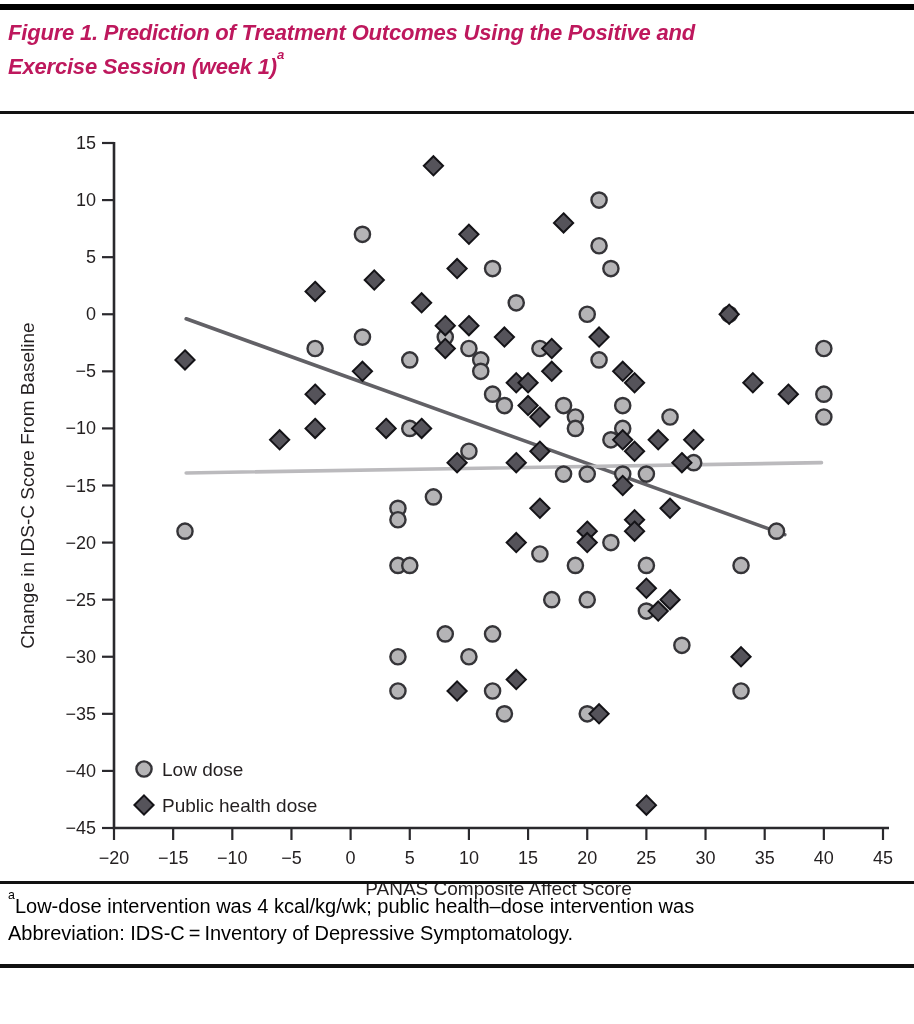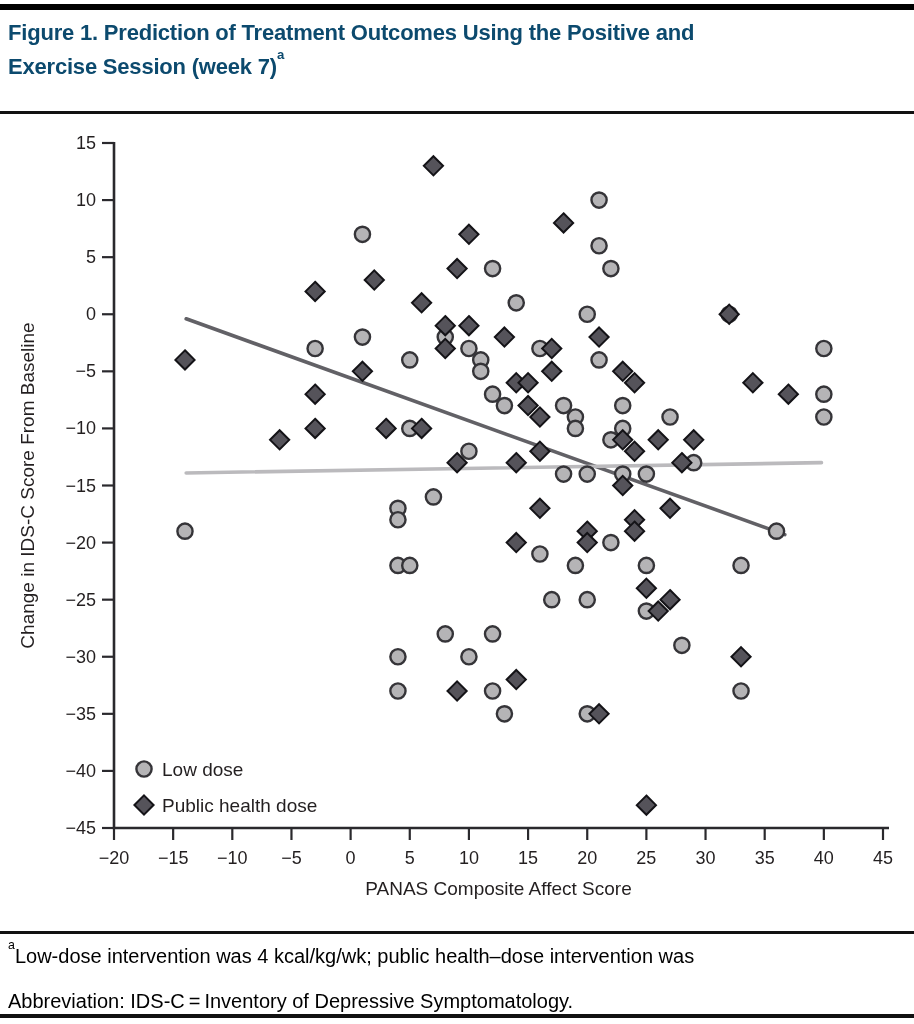--- a/index.html
+++ b/index.html
@@ -1,42 +1,42 @@
 <!DOCTYPE html>
 <html><head>
 <meta charset="utf-8">
 <style>
   html,body{margin:0;padding:0;background:#fff;}
   .page{position:relative;width:914px;height:1024px;background:#fff;overflow:hidden;
         font-family:"Liberation Sans",sans-serif;color:#1a1a1a;}
   .top-rule{position:absolute;top:4px;left:0;width:100%;height:6px;background:#000;}
   .header{position:absolute;top:14px;left:0;width:100%;padding:4px 10px 0 8px;box-sizing:border-box;}
-  .title-line{font-size:22px;font-weight:700;line-height:29px;color:#0c4a6e;letter-spacing:-0.2px;}
+  .title-line{font-size:22px;font-weight:700;line-height:29px;color:#be185d;letter-spacing:-0.2px;font-style:italic;}
   .title-line sup{font-size:0.6em;position:relative;top:-0.5em;}
   .header-rule{position:absolute;top:111px;left:0;width:100%;height:3px;background:#111;}
   .chart-wrap{position:absolute;top:118px;left:0;width:914px;height:800px;}
   svg text.tick{font-family:"Liberation Sans",sans-serif;font-size:18px;fill:#231f20;}
   svg text.axis-label{font-family:"Liberation Sans",sans-serif;font-size:19px;fill:#231f20;}
   svg text.legend-label{font-family:"Liberation Sans",sans-serif;font-size:19px;fill:#231f20;}
-  .footer{position:absolute;top:931px;left:0;width:100%;height:87px;box-sizing:border-box;
+  .footer{position:absolute;top:881px;left:0;width:100%;height:87px;box-sizing:border-box;
           border-top:3px solid #111;border-bottom:4px solid #111;padding:5px 10px 0 8px;}
   .fn{font-size:20px;line-height:24px;color:#000;}
   .fn sup{font-size:0.62em;position:relative;top:-0.45em;}
   .fn-indent{padding-left:24px;}
-  .fn-abbrev{margin-top:21px;}
+  .fn-abbrev{margin-top:3px;}
 </style>
 </head>
 <body>
 
 <div class="page">
   <div class="top-rule"></div>
 
   <div class="header">
     <div class="title-line">Figure 1. Prediction of Treatment Outcomes Using the Positive and</div>
-    <div class="title-line"><span>Exercise Session (week 7)</span><sup>a</sup></div>
+    <div class="title-line"><span>Exercise Session (week 1)</span><sup>a</sup></div>
   </div>
 
   <div class="header-rule"></div>
 
   <div class="chart-wrap">
     <svg id="chart" width="914" height="800" viewBox="0 0 914 800" aria-label="scatter plot">
         <path d="M114 24 L114 710 L889 710" fill="none" stroke="#2a292d" stroke-width="2.6"></path>
         <line x1="114" y1="710" x2="114" y2="722" stroke="#2a292d" stroke-width="2.2"></line>
         <text x="114" y="746" text-anchor="middle" class="tick">−20</text>
         <line x1="173.15384615384616" y1="710" x2="173.15384615384616" y2="722" stroke="#2a292d" stroke-width="2.2"></line>

